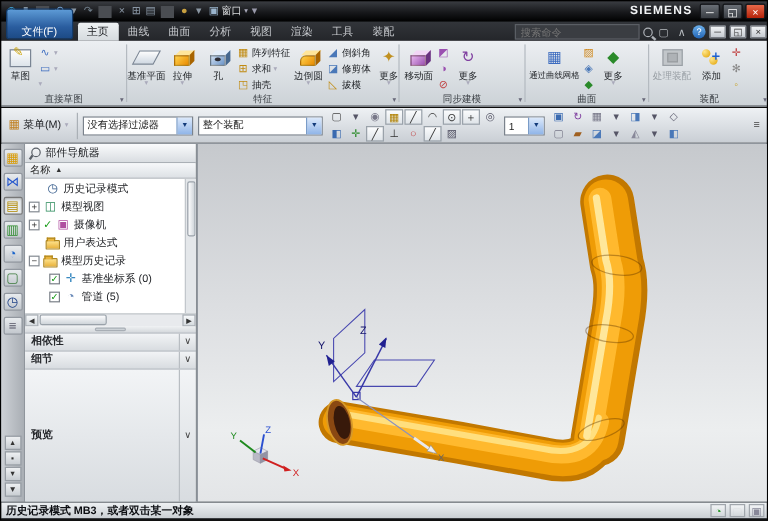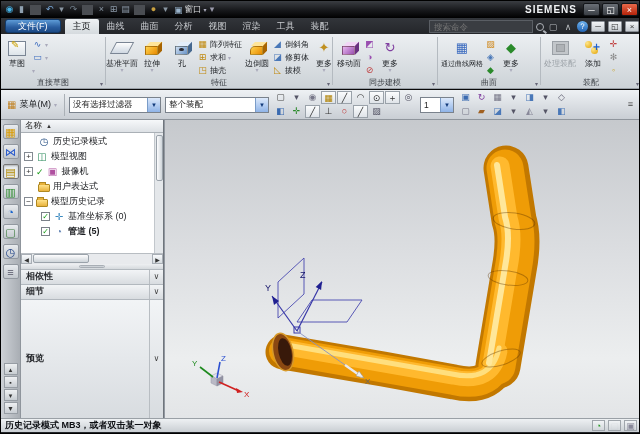--- a/index.html
+++ b/index.html
@@ -18,21 +18,21 @@
   #title-text{position:absolute;left:0;right:0;text-align:center;font-size:9.5px;color:#e6e8ea;pointer-events:none;}
   #brand{margin-left:auto;font-size:10px;font-weight:bold;letter-spacing:1px;color:#f2f4f6;padding-right:6px;font-style:normal;}
   .winbtns{display:flex;gap:2px;}
   .wbtn{width:17px;height:13px;font-size:9px;line-height:12px;text-align:center;color:#fff;
     background:linear-gradient(#6a6f76,#3a3e44);border:1px solid #14161a;border-radius:2px;}
   .wbtn.close{background:linear-gradient(#e8694a,#b5230a);}
 
   
   #tabrow{position:absolute;left:0;top:17px;width:640px;height:16px;background:linear-gradient(#32353a,#24262a);
     display:flex;align-items:flex-end;padding:0 2px;}
-  #file-btn{height:14px;padding:0 12px;margin:0 4px 1px 2px;font-size:9px;color:#fff;line-height:13px;
+  #file-btn{height:14px;padding:12px 12px;margin:0 4px 1px 2px;font-size:9px;color:#fff;line-height:13px;
     background:linear-gradient(#5d9bd6,#2a5d9f 60%,#1c4a85);border:1px solid #123a6a;border-radius:3px;}
   .tab{height:15px;padding:0 8px;font-size:9px;line-height:15px;color:#c9ccd0;}
   .tab.on{background:linear-gradient(#eef1f3,#d5dade);color:#16181c;border-radius:2px 2px 0 0;}
   #tabrow-right{margin-left:auto;display:flex;align-items:center;gap:3px;padding-bottom:1px;}
   #search-box{display:flex;align-items:center;background:#3a3d42;border:1px solid #5a5e64;height:13px;width:104px;padding:0 2px;}
   #search-box input{flex:1;background:transparent;border:none;outline:none;color:#b8bcc0;font-size:8.5px;width:80px;font-family:inherit;}
   .mag{width:8px;height:8px;border:1.4px solid #aeb2b8;border-radius:50%;position:relative;display:inline-block;}
   .mag::after{content:"";position:absolute;width:4px;height:1.5px;background:#aeb2b8;left:6px;top:7px;transform:rotate(40deg);}
   .trbtn{color:#b8bcc0;font-size:9px;line-height:12px;min-width:12px;text-align:center;}
   .help{width:11px;height:11px;border-radius:50%;background:linear-gradient(#6db2ee,#2264b4);color:#fff;font-size:8px;line-height:11px;text-align:center;}
@@ -109,21 +109,21 @@
   #nav-header{height:16px;background:linear-gradient(#fafbfc,#d9dde1);border-bottom:1px solid #aab0b6;
     display:flex;align-items:center;gap:4px;padding:0 4px;font-size:9px;color:#16181c;}
   .pin{width:9px;height:9px;position:relative;display:inline-block;}
   .pin::before{content:"";position:absolute;left:1px;top:0;width:6px;height:6px;border:1.4px solid #5a6068;border-radius:50%;}
   .pin::after{content:"";position:absolute;left:0px;top:6px;width:1.5px;height:4px;background:#5a6068;transform:rotate(35deg);}
   #colhead{height:13px;background:linear-gradient(#f6f8fa,#dde1e5);border-bottom:1px solid #aab0b6;
     display:flex;align-items:center;gap:4px;padding:0 4px;font-size:8.5px;color:#222;}
   #colhead .sort{font-size:6px;color:#333;}
   #tree{flex:1;background:#fff;position:relative;overflow:hidden;font-size:9px;color:#1c1e22;padding-top:1px;}
   .trow{height:15px;display:flex;align-items:center;gap:3px;padding-left:3px;white-space:nowrap;}
-  .trow.b .tlabel{font-weight:bold;}
+  .trow.b .tlabel{font-weight:normal;}
   .tw14{width:11px;}.tw26{width:14px;}
   .exp{width:9px;height:9px;border:1px solid #848a92;background:#fff;font-size:8px;line-height:7px;text-align:center;color:#333;flex:none;}
   .chk{color:#149a14;font-size:9px;font-weight:bold;flex:none;}
   .chkbox{width:9px;height:9px;border:1px solid #7a8088;background:#fff;color:#149a14;font-size:8px;line-height:8px;text-align:center;font-weight:bold;flex:none;}
   .tic{font-size:10px;width:12px;text-align:center;flex:none;}
   .fold{width:12px;height:8px;background:linear-gradient(#ffe28a,#e8b23c);border:1px solid #b08820;border-radius:1px;position:relative;margin-top:2px;flex:none;}
   .fold::before{content:"";position:absolute;left:0;top:-3px;width:5px;height:2px;background:#e8b23c;border:1px solid #b08820;border-bottom:none;}
   #vscroll{position:absolute;right:0;top:0;width:9px;bottom:0;background:#e4e7ea;border-left:1px solid #c2c7cc;}
   #vthumb{position:absolute;left:1px;top:2px;width:7px;height:46px;background:linear-gradient(90deg,#fdfdfe,#cfd5da);border:1px solid #9aa2aa;border-radius:2px;}
   #hscroll{height:11px;background:#e8eaed;border-top:1px solid #b8bdc2;display:flex;align-items:center;}
@@ -527,20 +527,24 @@
       <span id="resbar-bottom">
 
       <span class="rmini">▴</span>
           <span class="rmini">▪</span>
           <span class="rmini">▾</span>
           <span class="rmini">▼</span>
         </span>
     </div>
 
     <div id="navpanel">
+      <div id="nav-header">
+        <span class="pin"></span>
+        <span>部件导航器</span>
+      </div>
       <div id="colhead">
         <span>名称</span>
         <span class="sort">▲</span>
       </div>
       <div id="tree">
         <div class="trow">
           <span class="tw14"></span>
           <span class="tic" style="color:#335a8a">◷</span>
           <span class="tlabel">历史记录模式</span>
         </div>

